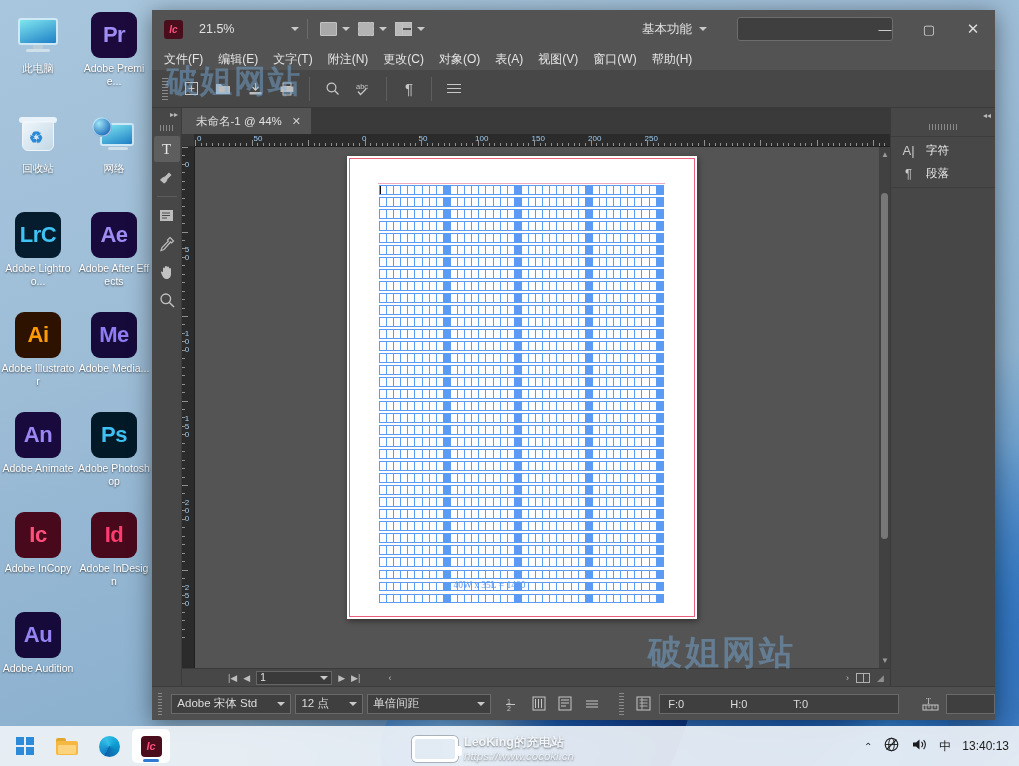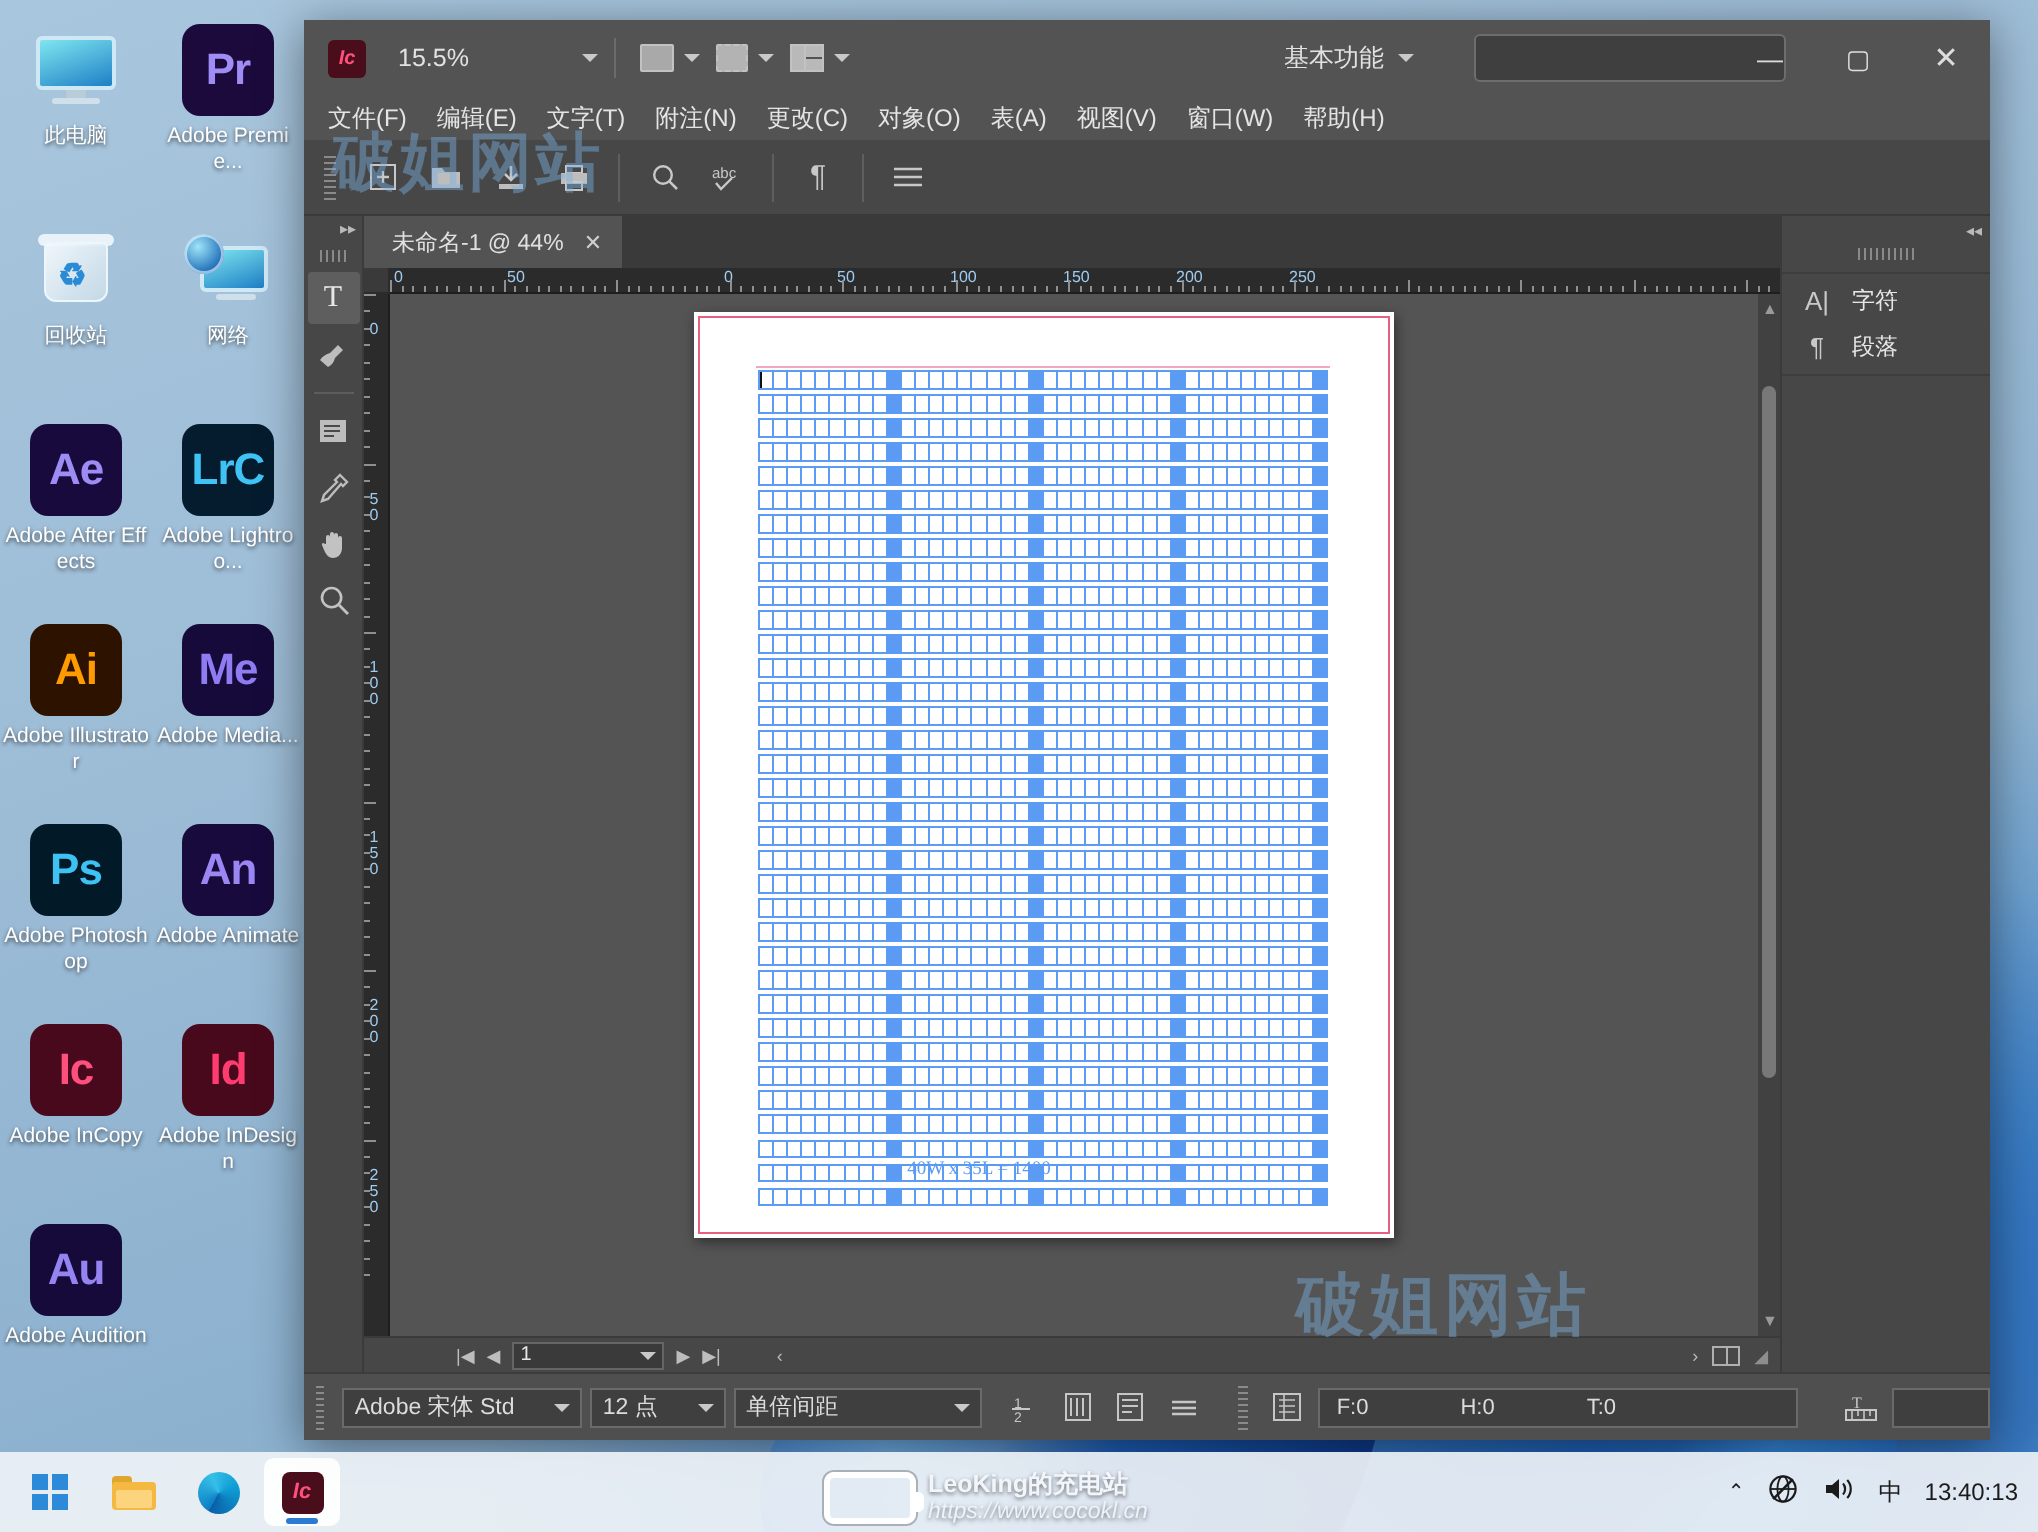--- a/index.html
+++ b/index.html
@@ -302,42 +302,42 @@
       <div class="glyph">
         <div class="shell-net">
           <div class="scr"></div>
           <div class="base"></div>
           <div class="globe"></div>
         </div>
       </div>
       <div class="lbl">网络</div>
     </div>
     <div class="dicon">
+      <div class="glyph" style="background:#041c2e;color:#3fc3f5;">LrC</div>
+      <div class="lbl">Adobe Lightroo...</div>
+    </div>
+    <div class="dicon">
       <div class="glyph" style="background:#190a3e;color:#9d8cf3;">Ae</div>
       <div class="lbl">Adobe After Effects</div>
-    </div>
-    <div class="dicon">
-      <div class="glyph" style="background:#041c2e;color:#3fc3f5;">LrC</div>
-      <div class="lbl">Adobe Lightroo...</div>
     </div>
     <div class="dicon">
       <div class="glyph" style="background:#2d1200;color:#ff9a00;">Ai</div>
       <div class="lbl">Adobe Illustrator</div>
     </div>
     <div class="dicon">
       <div class="glyph" style="background:#150a3a;color:#8f7cf2;">Me</div>
       <div class="lbl">Adobe Media...</div>
     </div>
     <div class="dicon">
+      <div class="glyph" style="background:#180a3c;color:#9a87f3;">An</div>
+      <div class="lbl">Adobe Animate</div>
+    </div>
+    <div class="dicon">
       <div class="glyph" style="background:#021a28;color:#3ec2f3;">Ps</div>
       <div class="lbl">Adobe Photoshop</div>
-    </div>
-    <div class="dicon">
-      <div class="glyph" style="background:#180a3c;color:#9a87f3;">An</div>
-      <div class="lbl">Adobe Animate</div>
     </div>
     <div class="dicon">
       <div class="glyph" style="background:#49091c;color:#ff4f7c;">Ic</div>
       <div class="lbl">Adobe InCopy</div>
     </div>
     <div class="dicon">
       <div class="glyph" style="background:#49091c;color:#ff3c70;">Id</div>
       <div class="lbl">Adobe InDesign</div>
     </div>
     <div class="dicon">
@@ -345,21 +345,21 @@
       <div class="lbl">Adobe Audition</div>
     </div>
   </div>
 
 <div id="app">
 
   <div id="titlebar">
     <div class="app-badge">Ic</div>
 
     <div class="zoom-combo">
-      <span class="val">15.5%</span>
+      <span class="val">21.5%</span>
       <span class="chev" style="margin-left:auto"></span>
     </div>
 
     <div class="vsep"></div>
 
     <div class="tb-btn">
       <span class="ic-screen"></span>
       <span class="chev"></span>
     </div>
     <div class="tb-btn">

